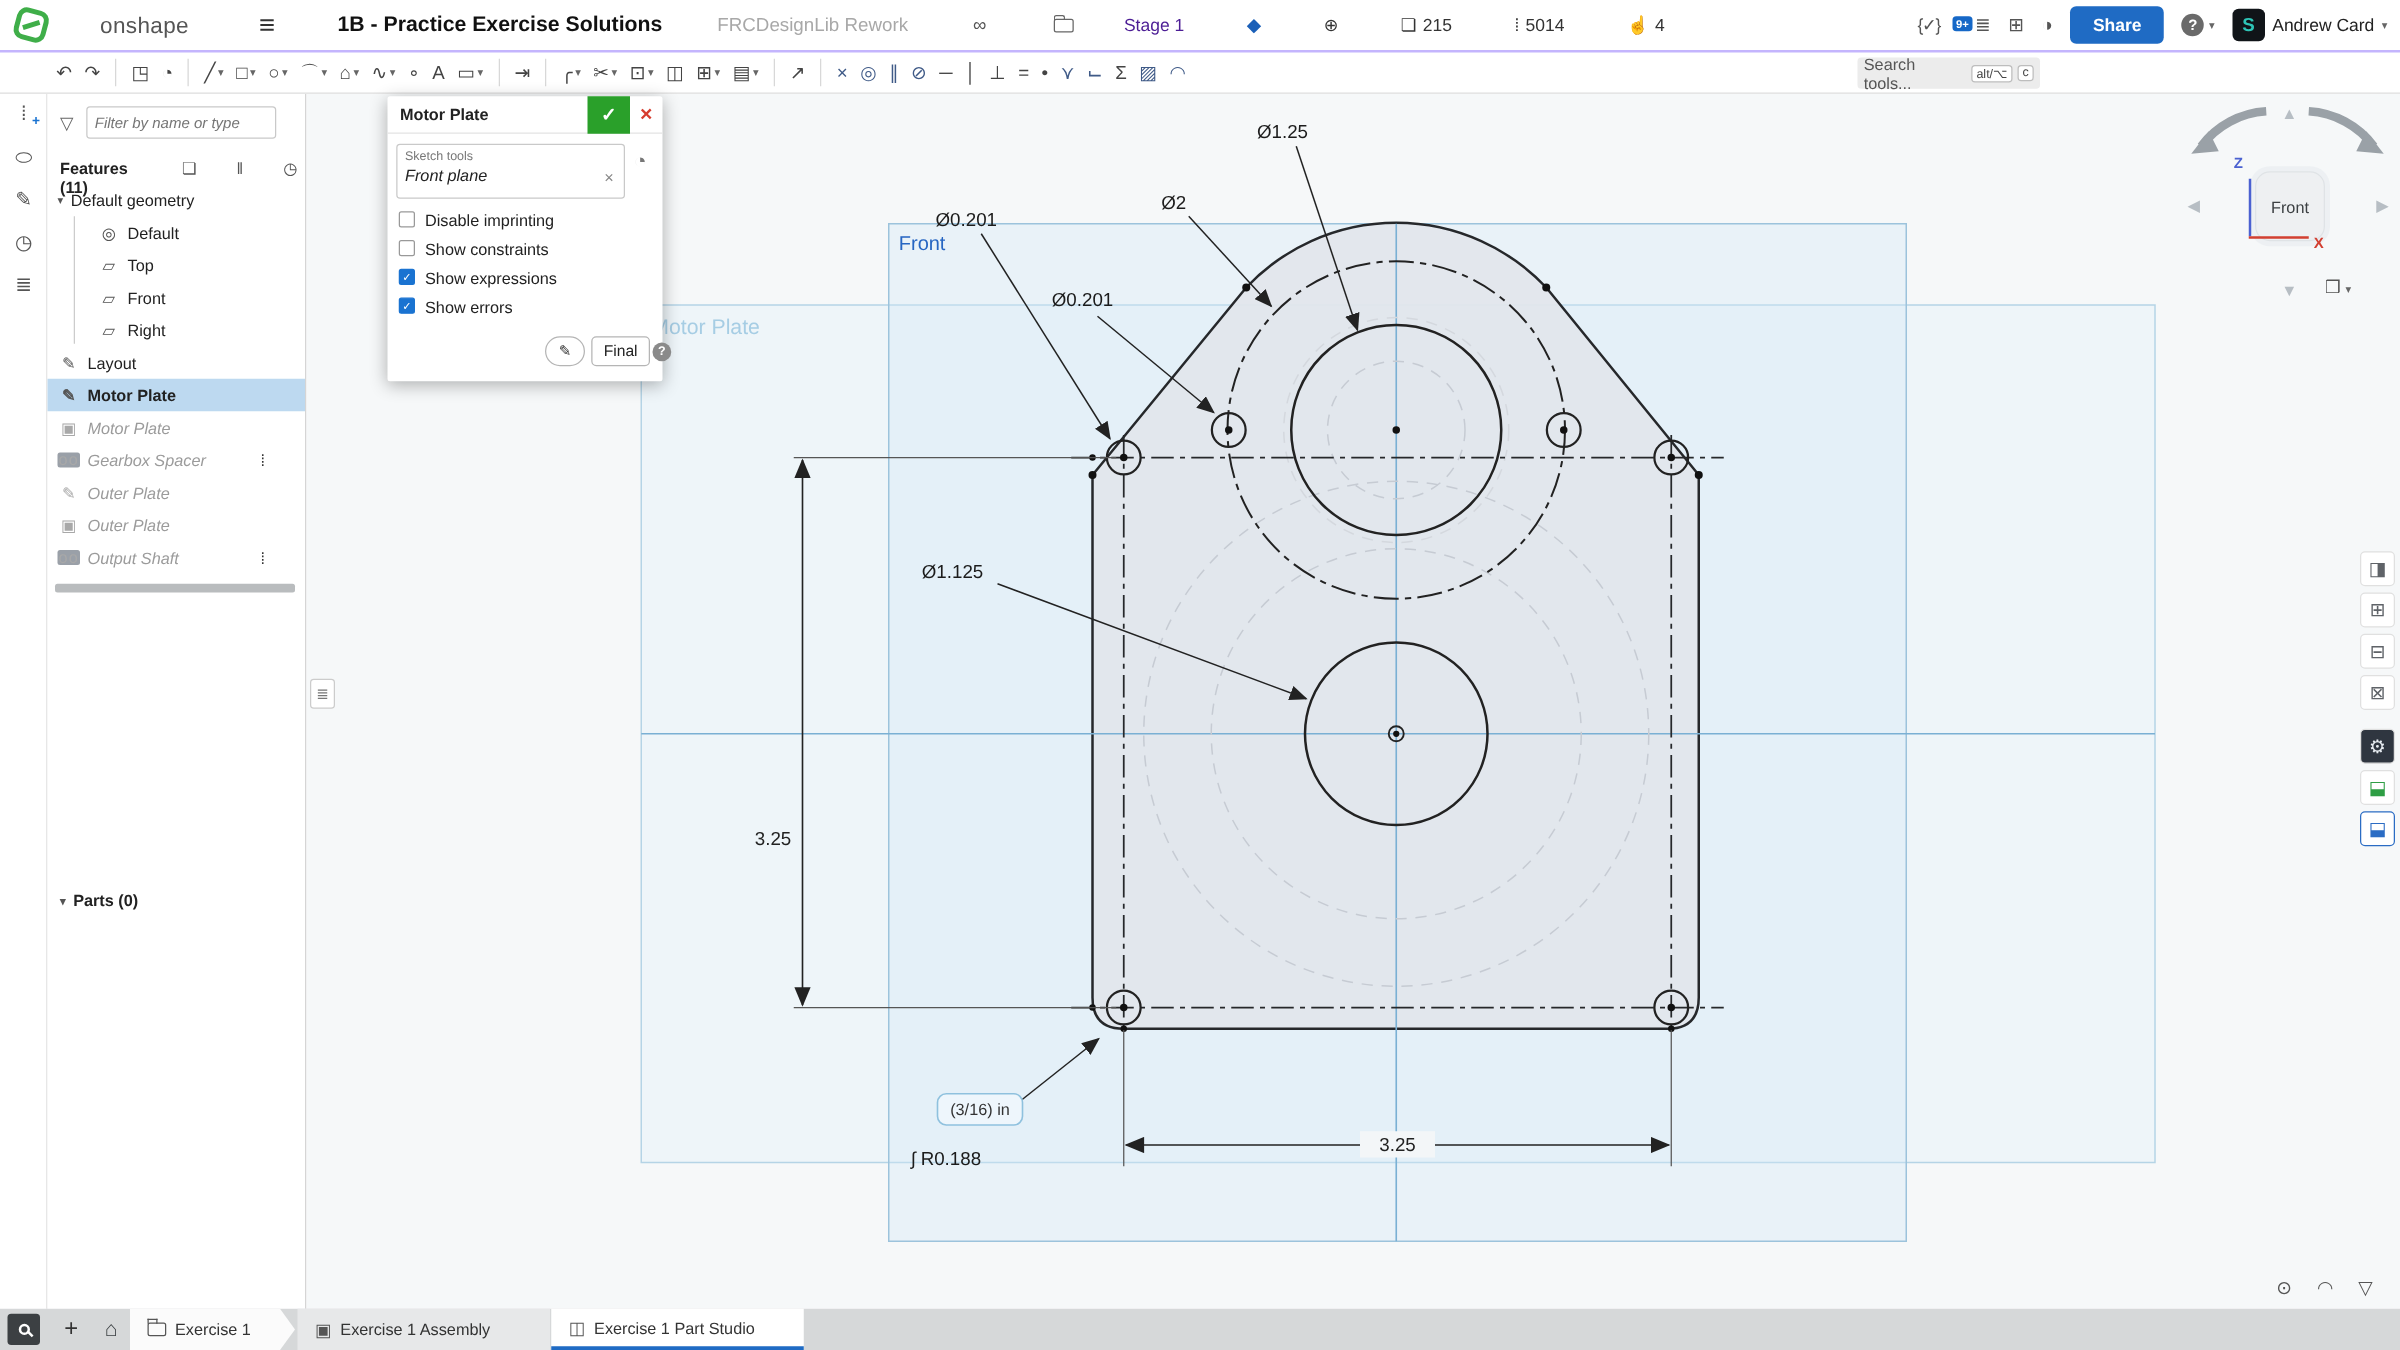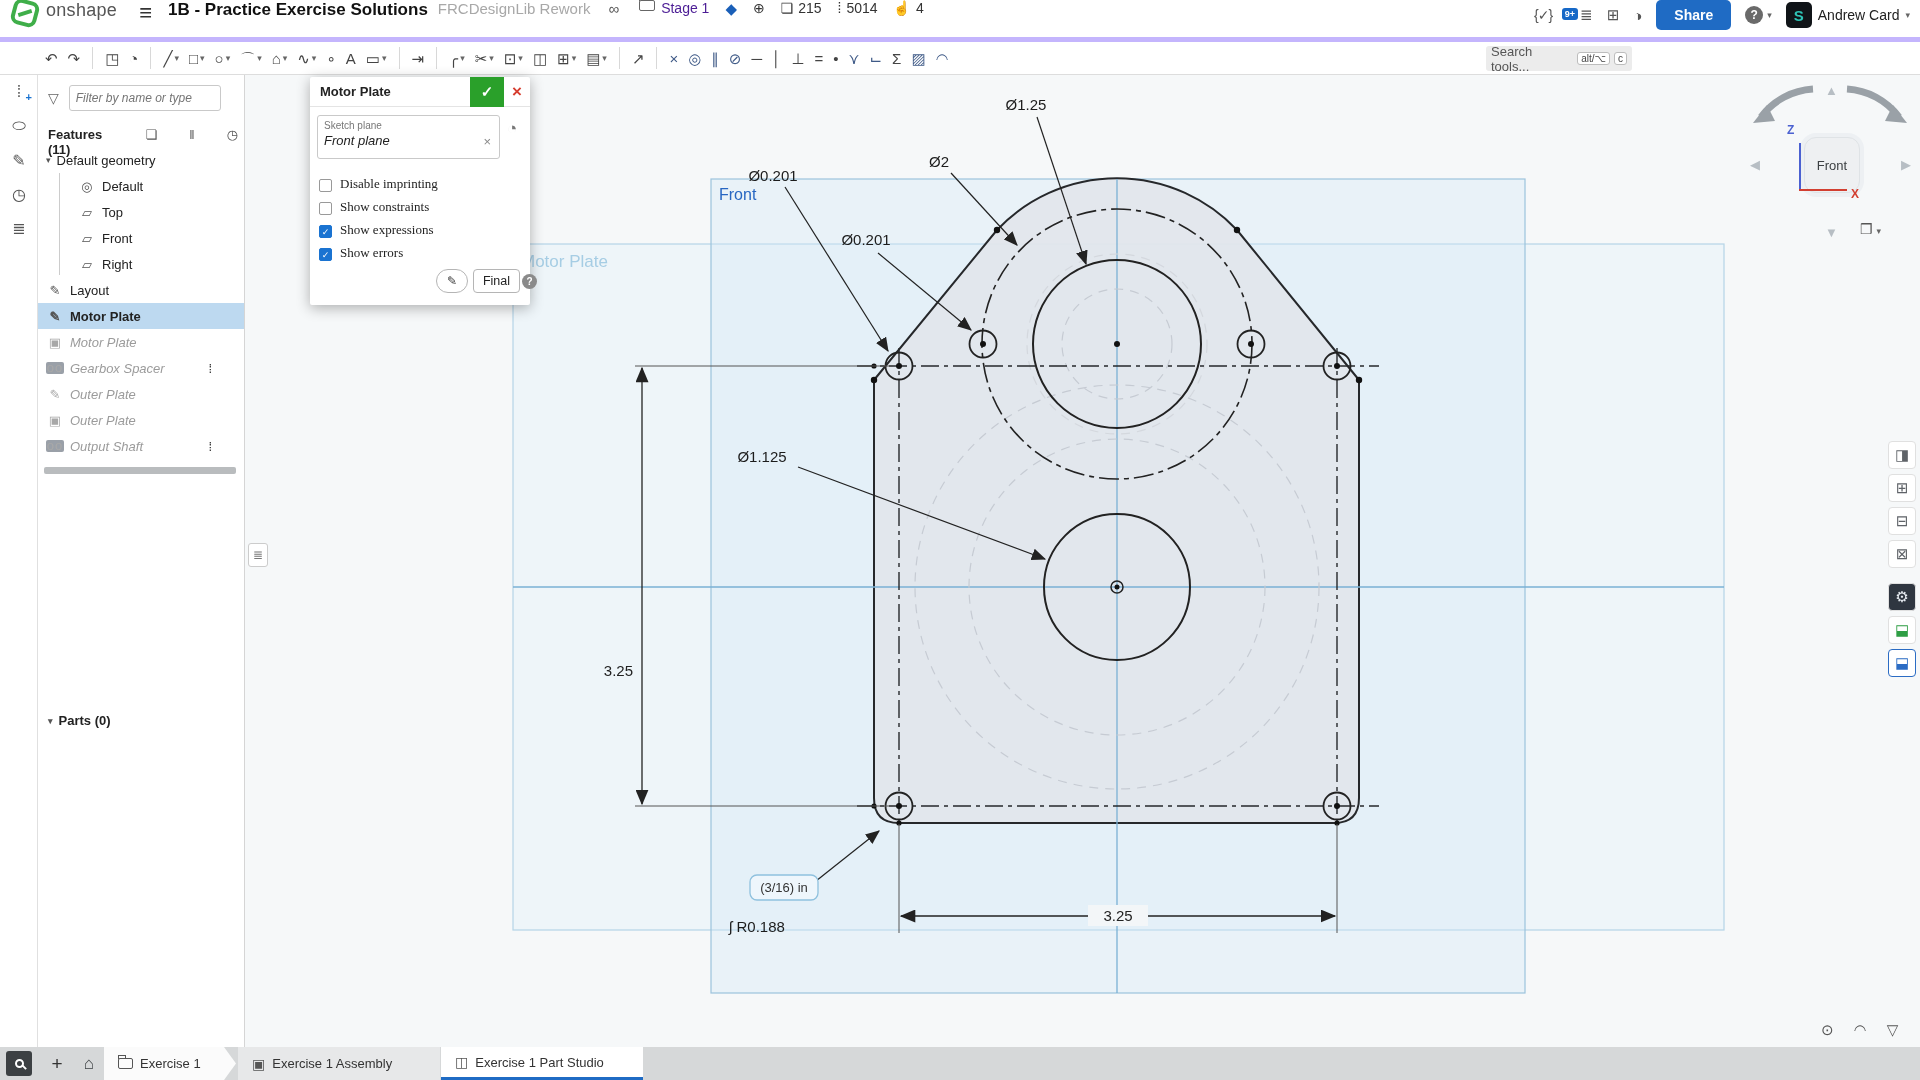--- a/index.html
+++ b/index.html
@@ -1,21 +1,21 @@
 <!DOCTYPE html>
 <html><head>
 <meta charset="utf-8">
 <style>
   * { margin:0; padding:0; box-sizing:border-box; }
   html,body { width:1920px; height:1080px; overflow:hidden; background:#fff;
     font-family:"Liberation Sans", sans-serif; color:#222; }
 
   
   #topbar { position:absolute; left:0; top:0; width:1920px; height:42px; background:#fff;
-    border-bottom:5px solid #c4b5fd; display:flex; align-items:flex-start; z-index:50; }
+    border-bottom:2px solid #c4b5fd; display:flex; align-items:center; z-index:50;gap:34px; }
   .logo-mark { width:26px; height:26px; margin-left:12px; border:4px solid #3fae49;
     border-radius:8px; transform:rotate(15deg); position:relative; }
   .logo-mark::after { content:""; position:absolute; left:2px; top:7px; width:14px; height:4px;
     background:#3fae49; transform:rotate(-32deg); }
   .logo-word { font-size:18px; color:#555; margin-left:8px; letter-spacing:.3px; }
   .hamburger { font-size:22px; color:#333; margin-left:22px; cursor:pointer; }
   .doc-title { font-size:17px; font-weight:bold; color:#111; margin-left:16px; white-space:nowrap; }
   .doc-sub { font-size:15px; color:#a8a8a8; margin-left:10px; white-space:nowrap; }
   .tb-ico { color:#555; font-size:15px; margin-left:18px; }
   .folder-ico { width:16px; height:11px; border:1.5px solid #666; border-radius:2px; position:relative; margin-left:20px; }
@@ -126,21 +126,21 @@
     font-weight:bold; cursor:pointer; }
   #dlg-close { width:26px; height:30px; background:none; border:none; color:#d63c2e; font-size:17px;
     font-weight:bold; cursor:pointer; line-height:1; }
   #dlg-field { position:absolute; left:7px; top:38px; width:183px; height:44px; border:1px solid #c9c9c9;
     border-radius:3px; padding:4px 6px; cursor:pointer; }
   #dlg-field .fl { font-size:10px; color:#777; }
   #dlg-field .fv { font-size:13px; color:#222; margin-top:2px;font-style:italic; }
   #dlg-field .fx { position:absolute; right:8px; top:18px; color:#888; font-size:13px; cursor:pointer; }
   #dlg-pie { position:absolute; left:197px; top:42px; font-size:17px; color:#777; cursor:pointer; }
   #dlg-checks { position:absolute; left:9px; top:92px; }
-  .chk-row { display:flex; align-items:flex-end; height:23px; gap:8px; cursor:pointer;font-family:Liberation Serif, serif; }
+  .chk-row { display:flex; align-items:flex-start; height:23px; gap:8px; cursor:pointer; }
   .chk-box { width:13px; height:13px; border:1px solid #999; border-radius:2px; background:#fff;
     display:flex; align-items:center; justify-content:center; font-size:9px; color:#fff; }
   .chk-box.on { background:#1a73d1; border-color:#1a73d1; }
   .chk-lbl { font-size:13px; color:#222; }
   #dlg-sketchbtn { position:absolute; left:126px; top:192px; width:32px; height:24px; border:1px solid #b5b5b5;
     border-radius:13px; background:#fff; font-size:12px; color:#333; cursor:pointer; }
   #dlg-final { position:absolute; left:163px; top:192px; width:47px; height:24px; border:1px solid #b5b5b5;
     border-radius:4px; background:#fff; font-size:12.5px; color:#222; cursor:pointer;
     font-family:"Liberation Sans",sans-serif; }
   #dlg-help { position:absolute; left:212px; top:197px; width:15px; height:15px; border-radius:50%;
@@ -570,21 +570,21 @@
     </div>
 </div>
 
 <div id="dialog">
   <div id="dlg-head">
     <span id="dlg-title">Motor Plate</span>
     <button id="dlg-ok">✓</button>
     <button id="dlg-close">×</button>
   </div>
   <div id="dlg-field">
-    <div class="fl">Sketch plane</div>
+    <div class="fl">Sketch tools</div>
     <div class="fv">Front plane</div>
     <span class="fx">×</span>
   </div>
   <span id="dlg-pie">◔</span>
   <div id="dlg-checks">
       <div class="chk-row">
         <span class="chk-box"></span>
         <span class="chk-lbl">Disable imprinting</span>
       </div>
       <div class="chk-row">

